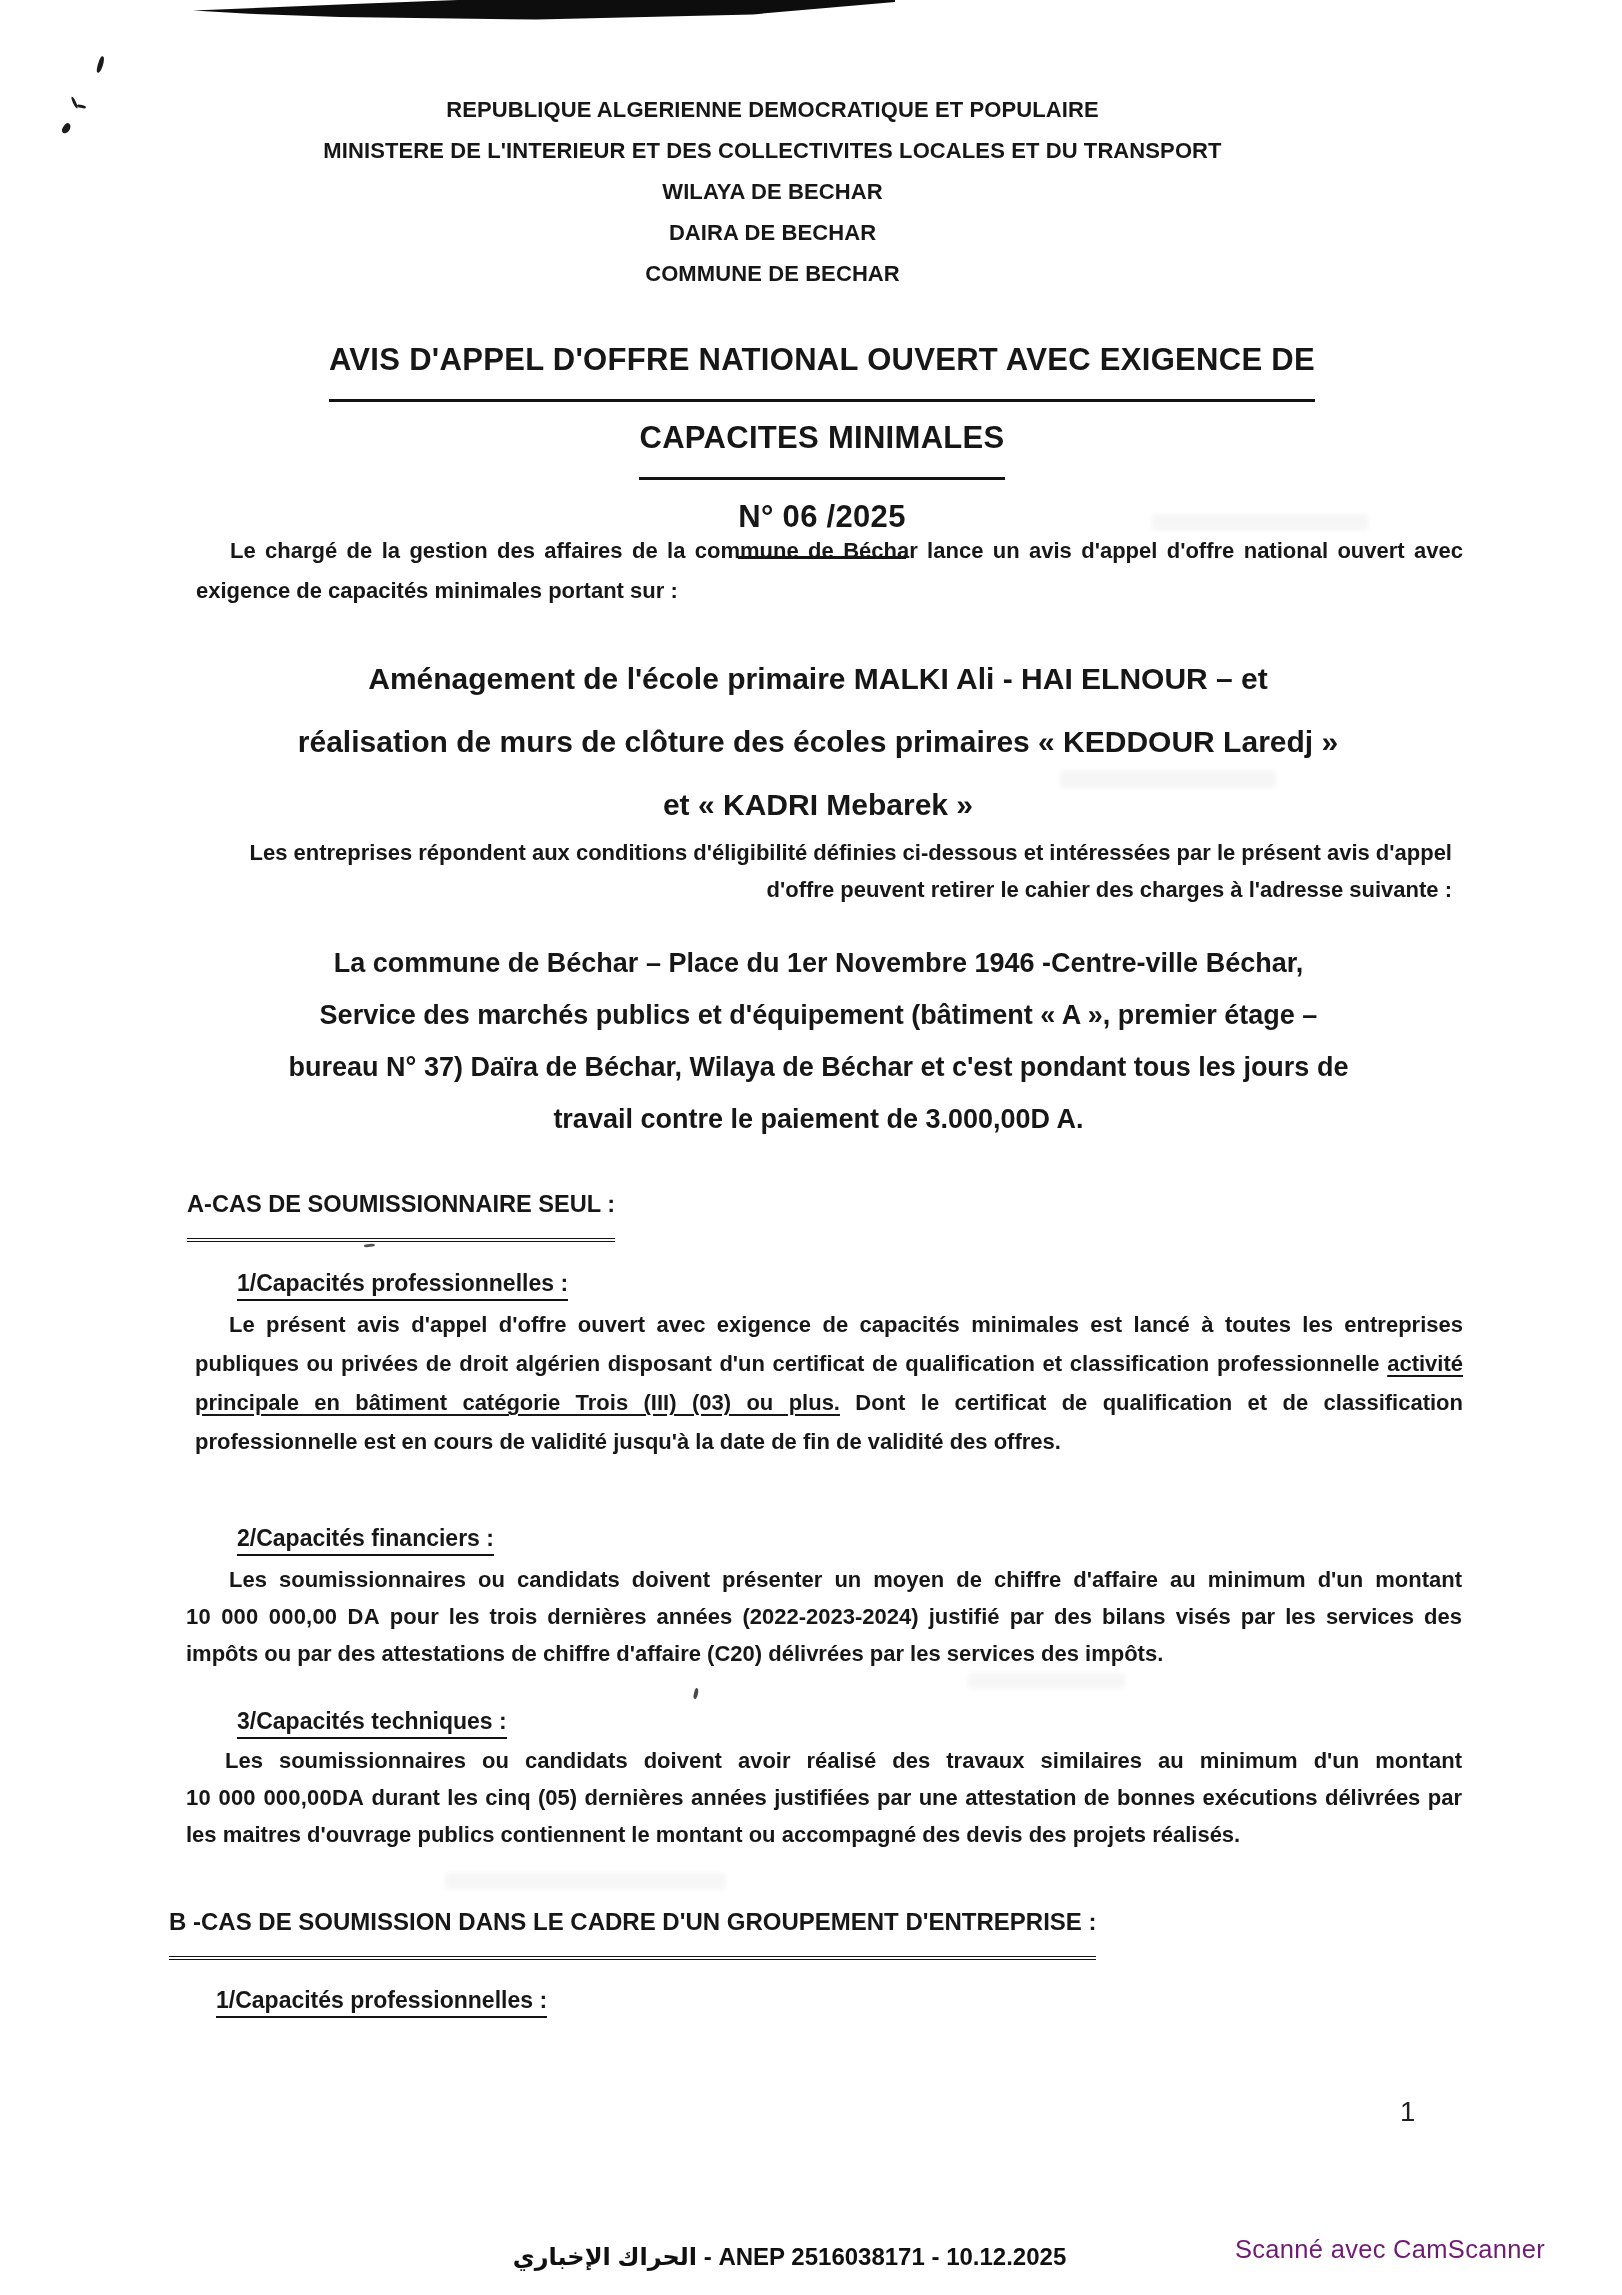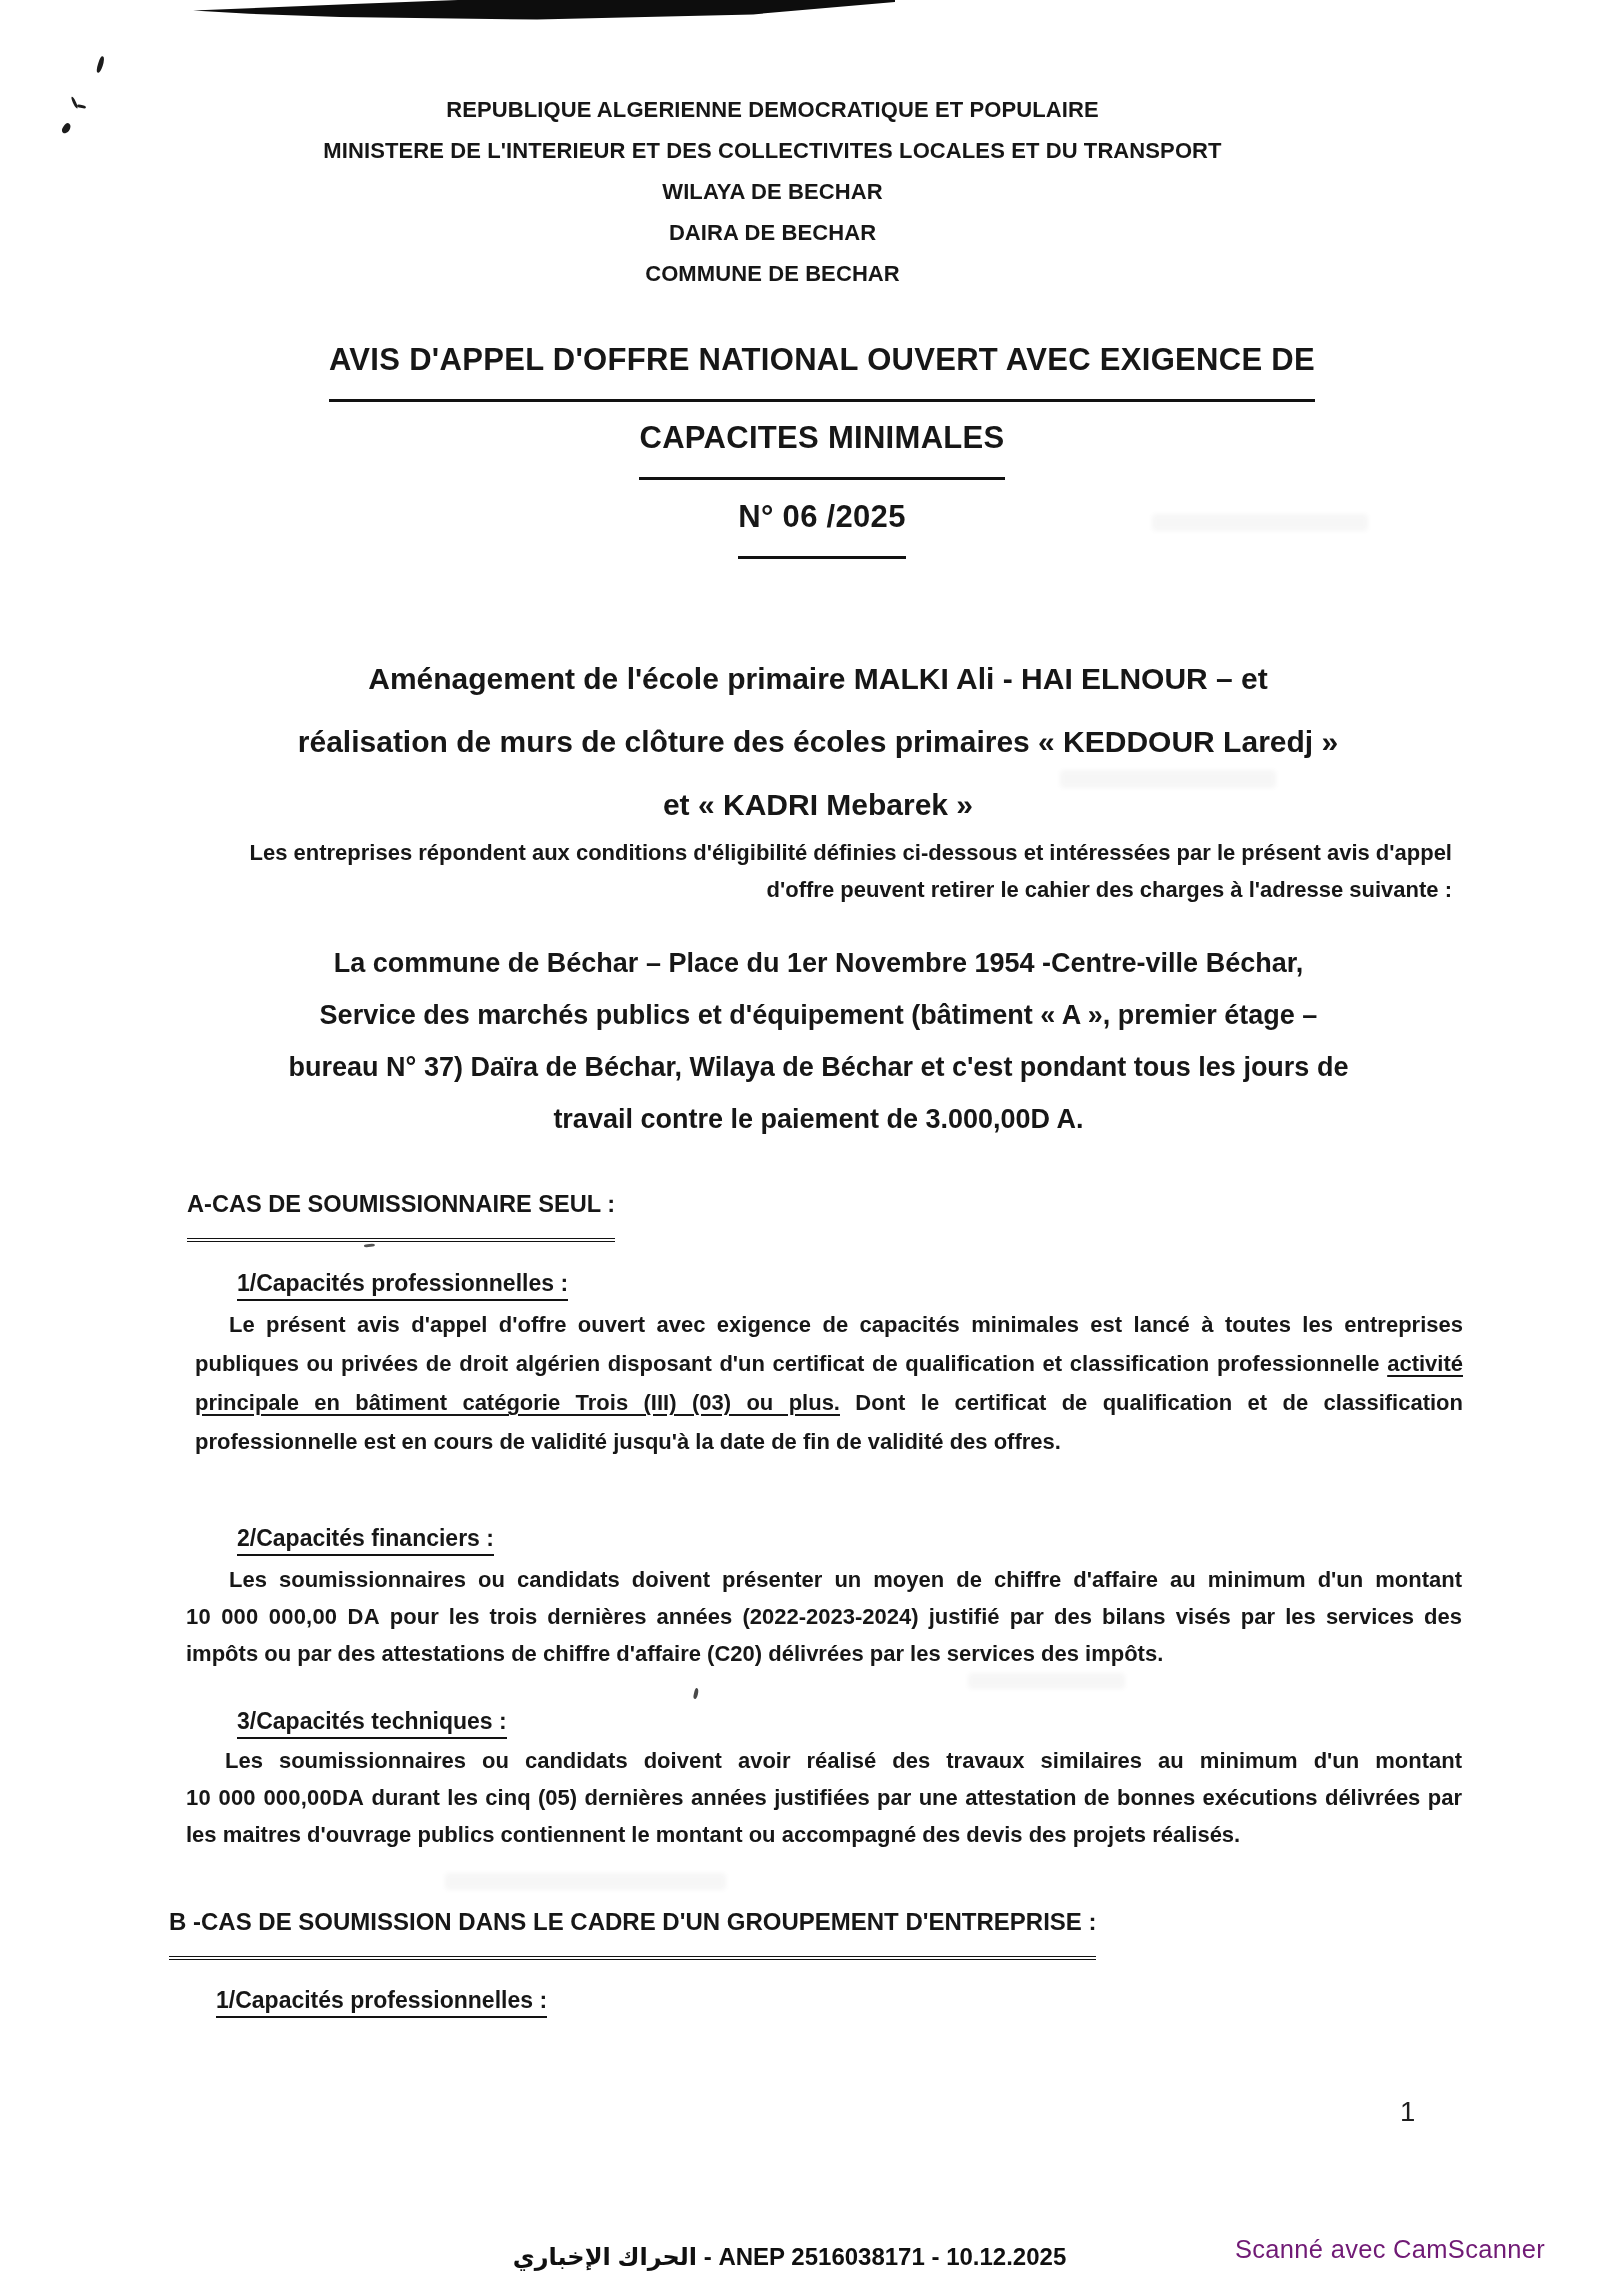--- a/index.html
+++ b/index.html
@@ -112,31 +112,32 @@
     <div>DAIRA DE BECHAR</div>
     <div>COMMUNE DE BECHAR</div>
   </header>
 
   <div class="title-block">
     <div class="t-line"><span class="u">AVIS D'APPEL D'OFFRE NATIONAL OUVERT AVEC EXIGENCE DE</span></div>
     <div class="t-line"><span class="u">CAPACITES MINIMALES</span></div>
     <div class="t-line"><span class="u">N° 06 /2025</span></div>
   </div>
 
+  <p class="intro">Le chargé de la gestion des affaires de la commune de Béchar lance un avis d'appel d'offre national ouvert avec exigence de capacités minimales portant sur :</p>
 
   <div class="subject">
     <div>Aménagement de l'école primaire MALKI Ali - HAI ELNOUR – et</div>
     <div>réalisation de murs de clôture des écoles primaires « KEDDOUR Laredj »</div>
     <div>et « KADRI Mebarek »</div>
   </div>
 
   <p class="eligibility">Les entreprises répondent aux conditions d'éligibilité définies ci-dessous et intéressées par le présent avis d'appel d'offre peuvent retirer le cahier des charges à l'adresse suivante :</p>
 
   <div class="address">
-    <div>La commune de Béchar – Place du 1er Novembre 1954 -Centre-ville Béchar,</div>
+    <div>La commune de Béchar – Place du 1er Novembre 1946 -Centre-ville Béchar,</div>
     <div>Service des marchés publics et d'équipement (bâtiment « A », premier étage –</div>
     <div>bureau N° 37) Daïra de Béchar, Wilaya de Béchar et c'est pondant tous les jours de</div>
     <div>travail contre le paiement de 3.000,00D A.</div>
   </div>
 
   <h2 class="sec-h" style="top:1191px;left:187px;">
     <span class="u2">A-CAS DE SOUMISSIONNAIRE SEUL :</span>
   </h2>
 
   <h3 class="sub-h" style="top:1262px;left:229px;">

